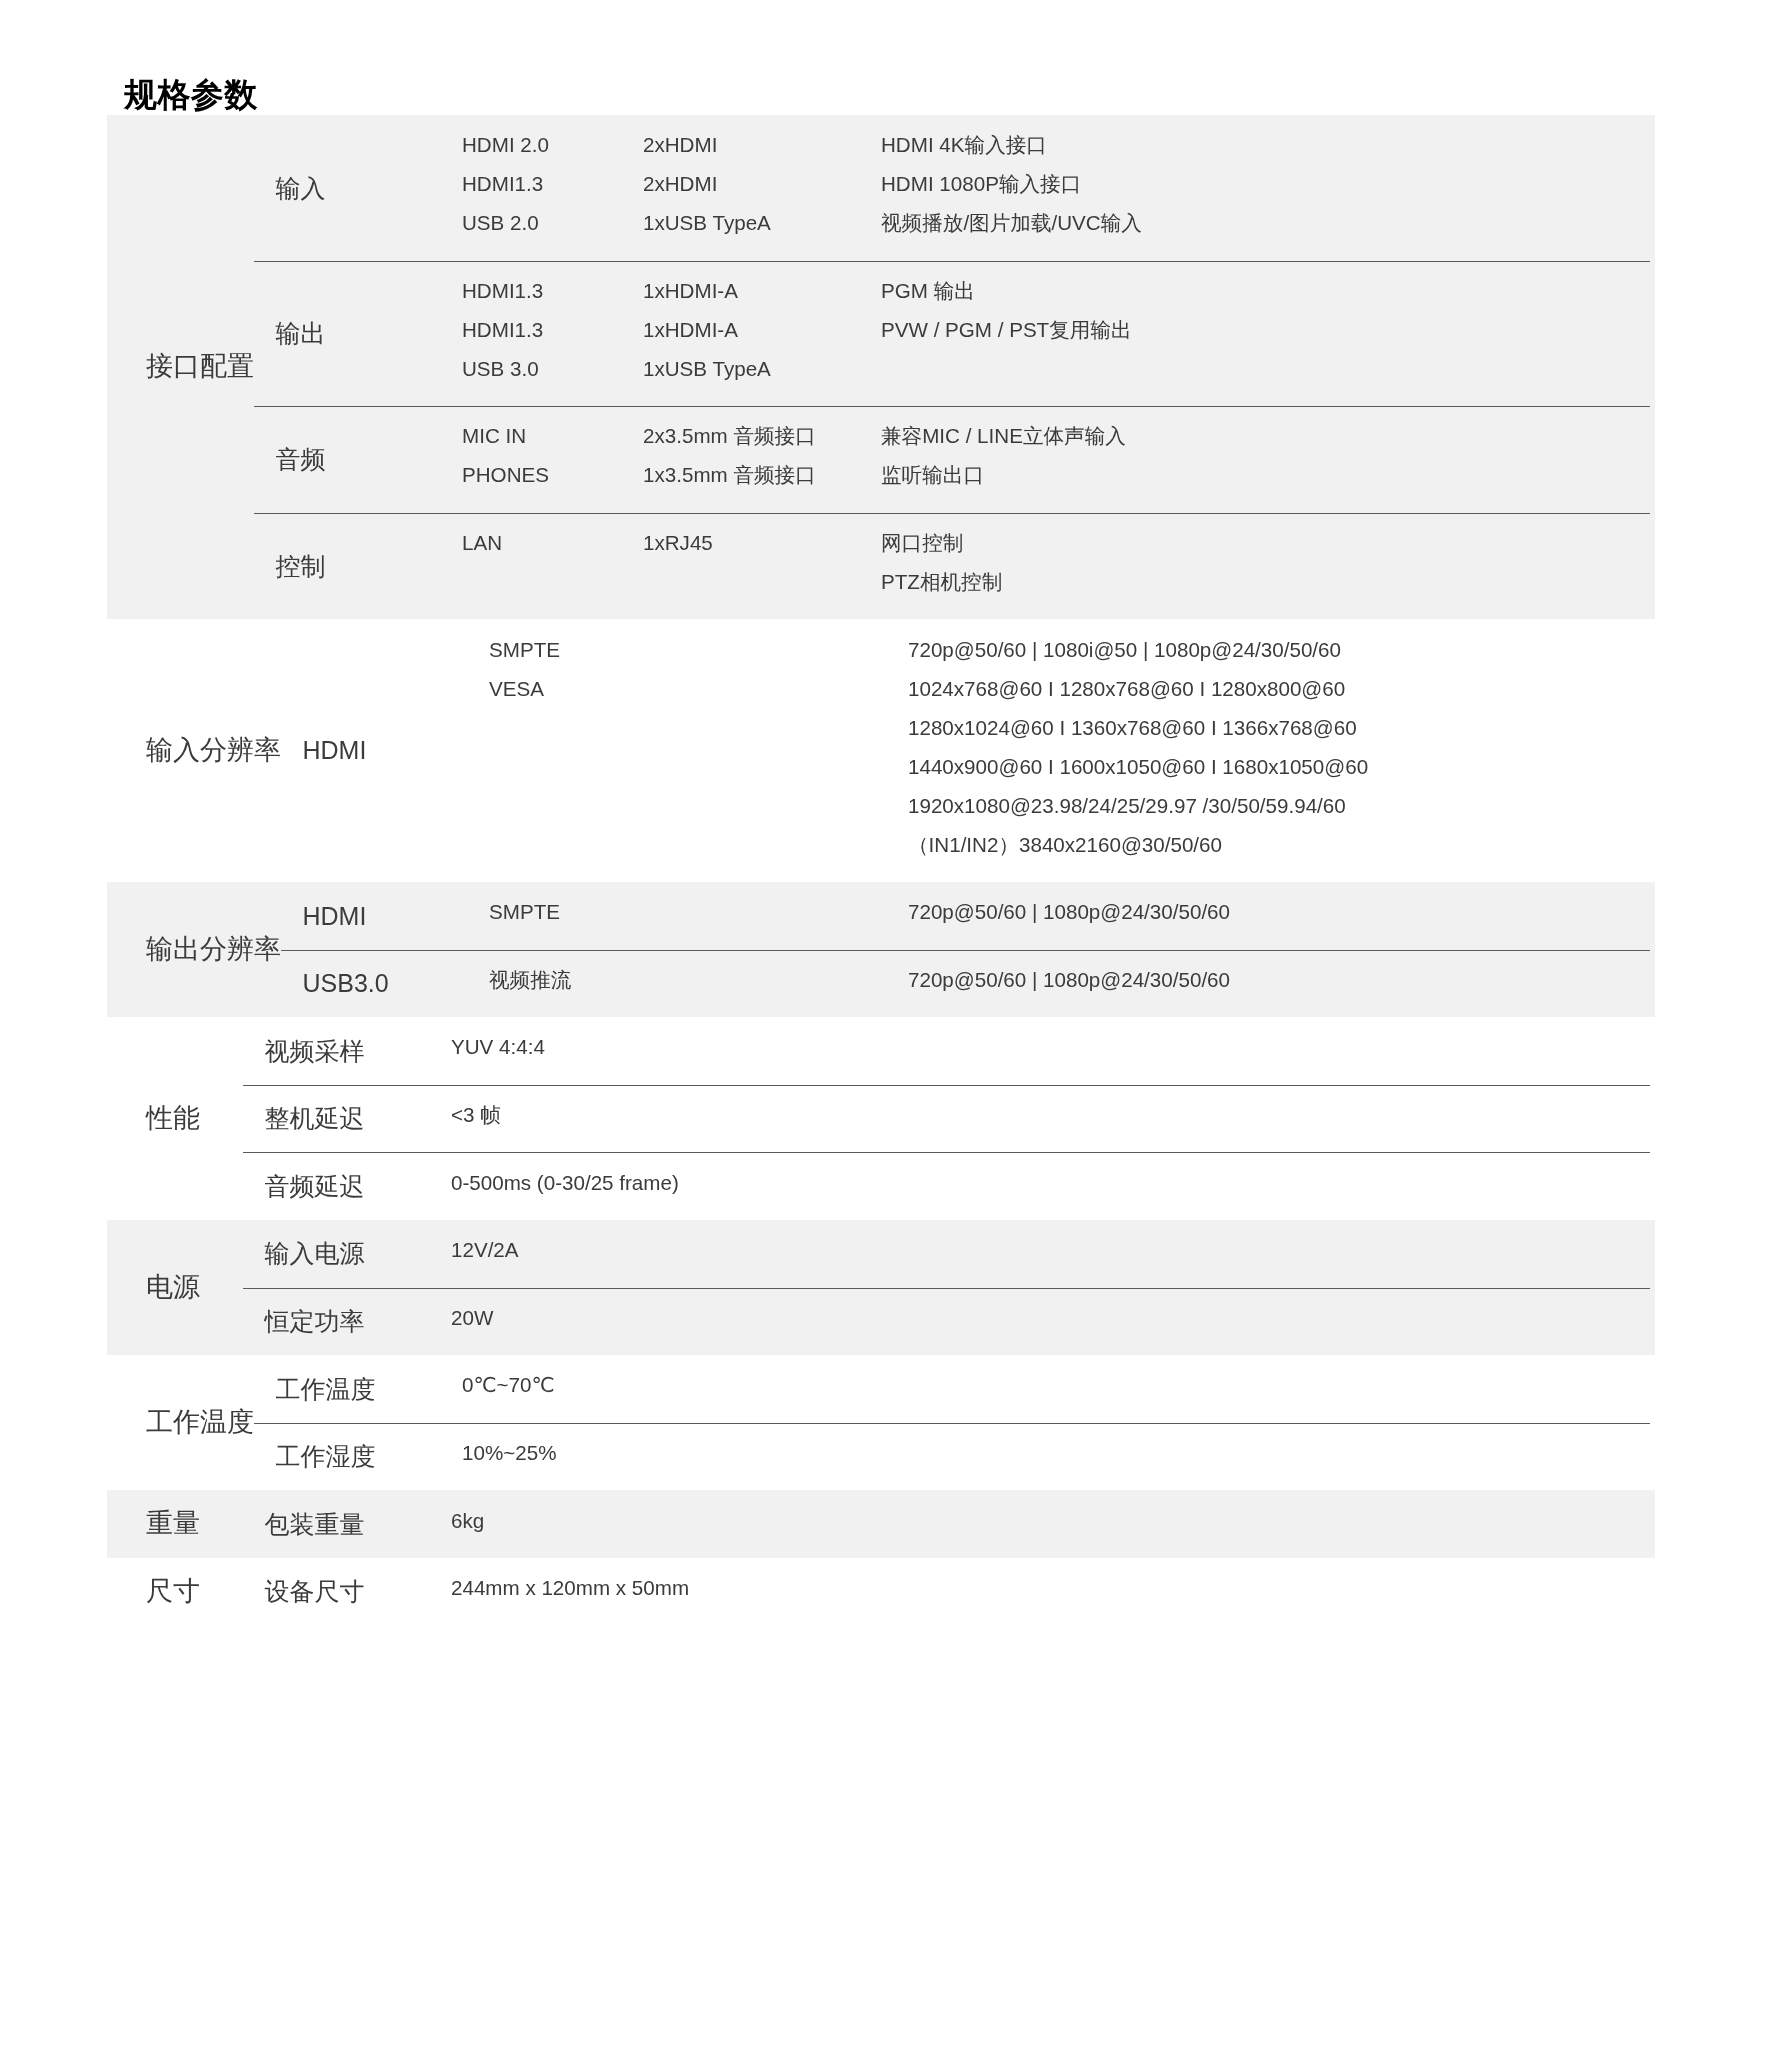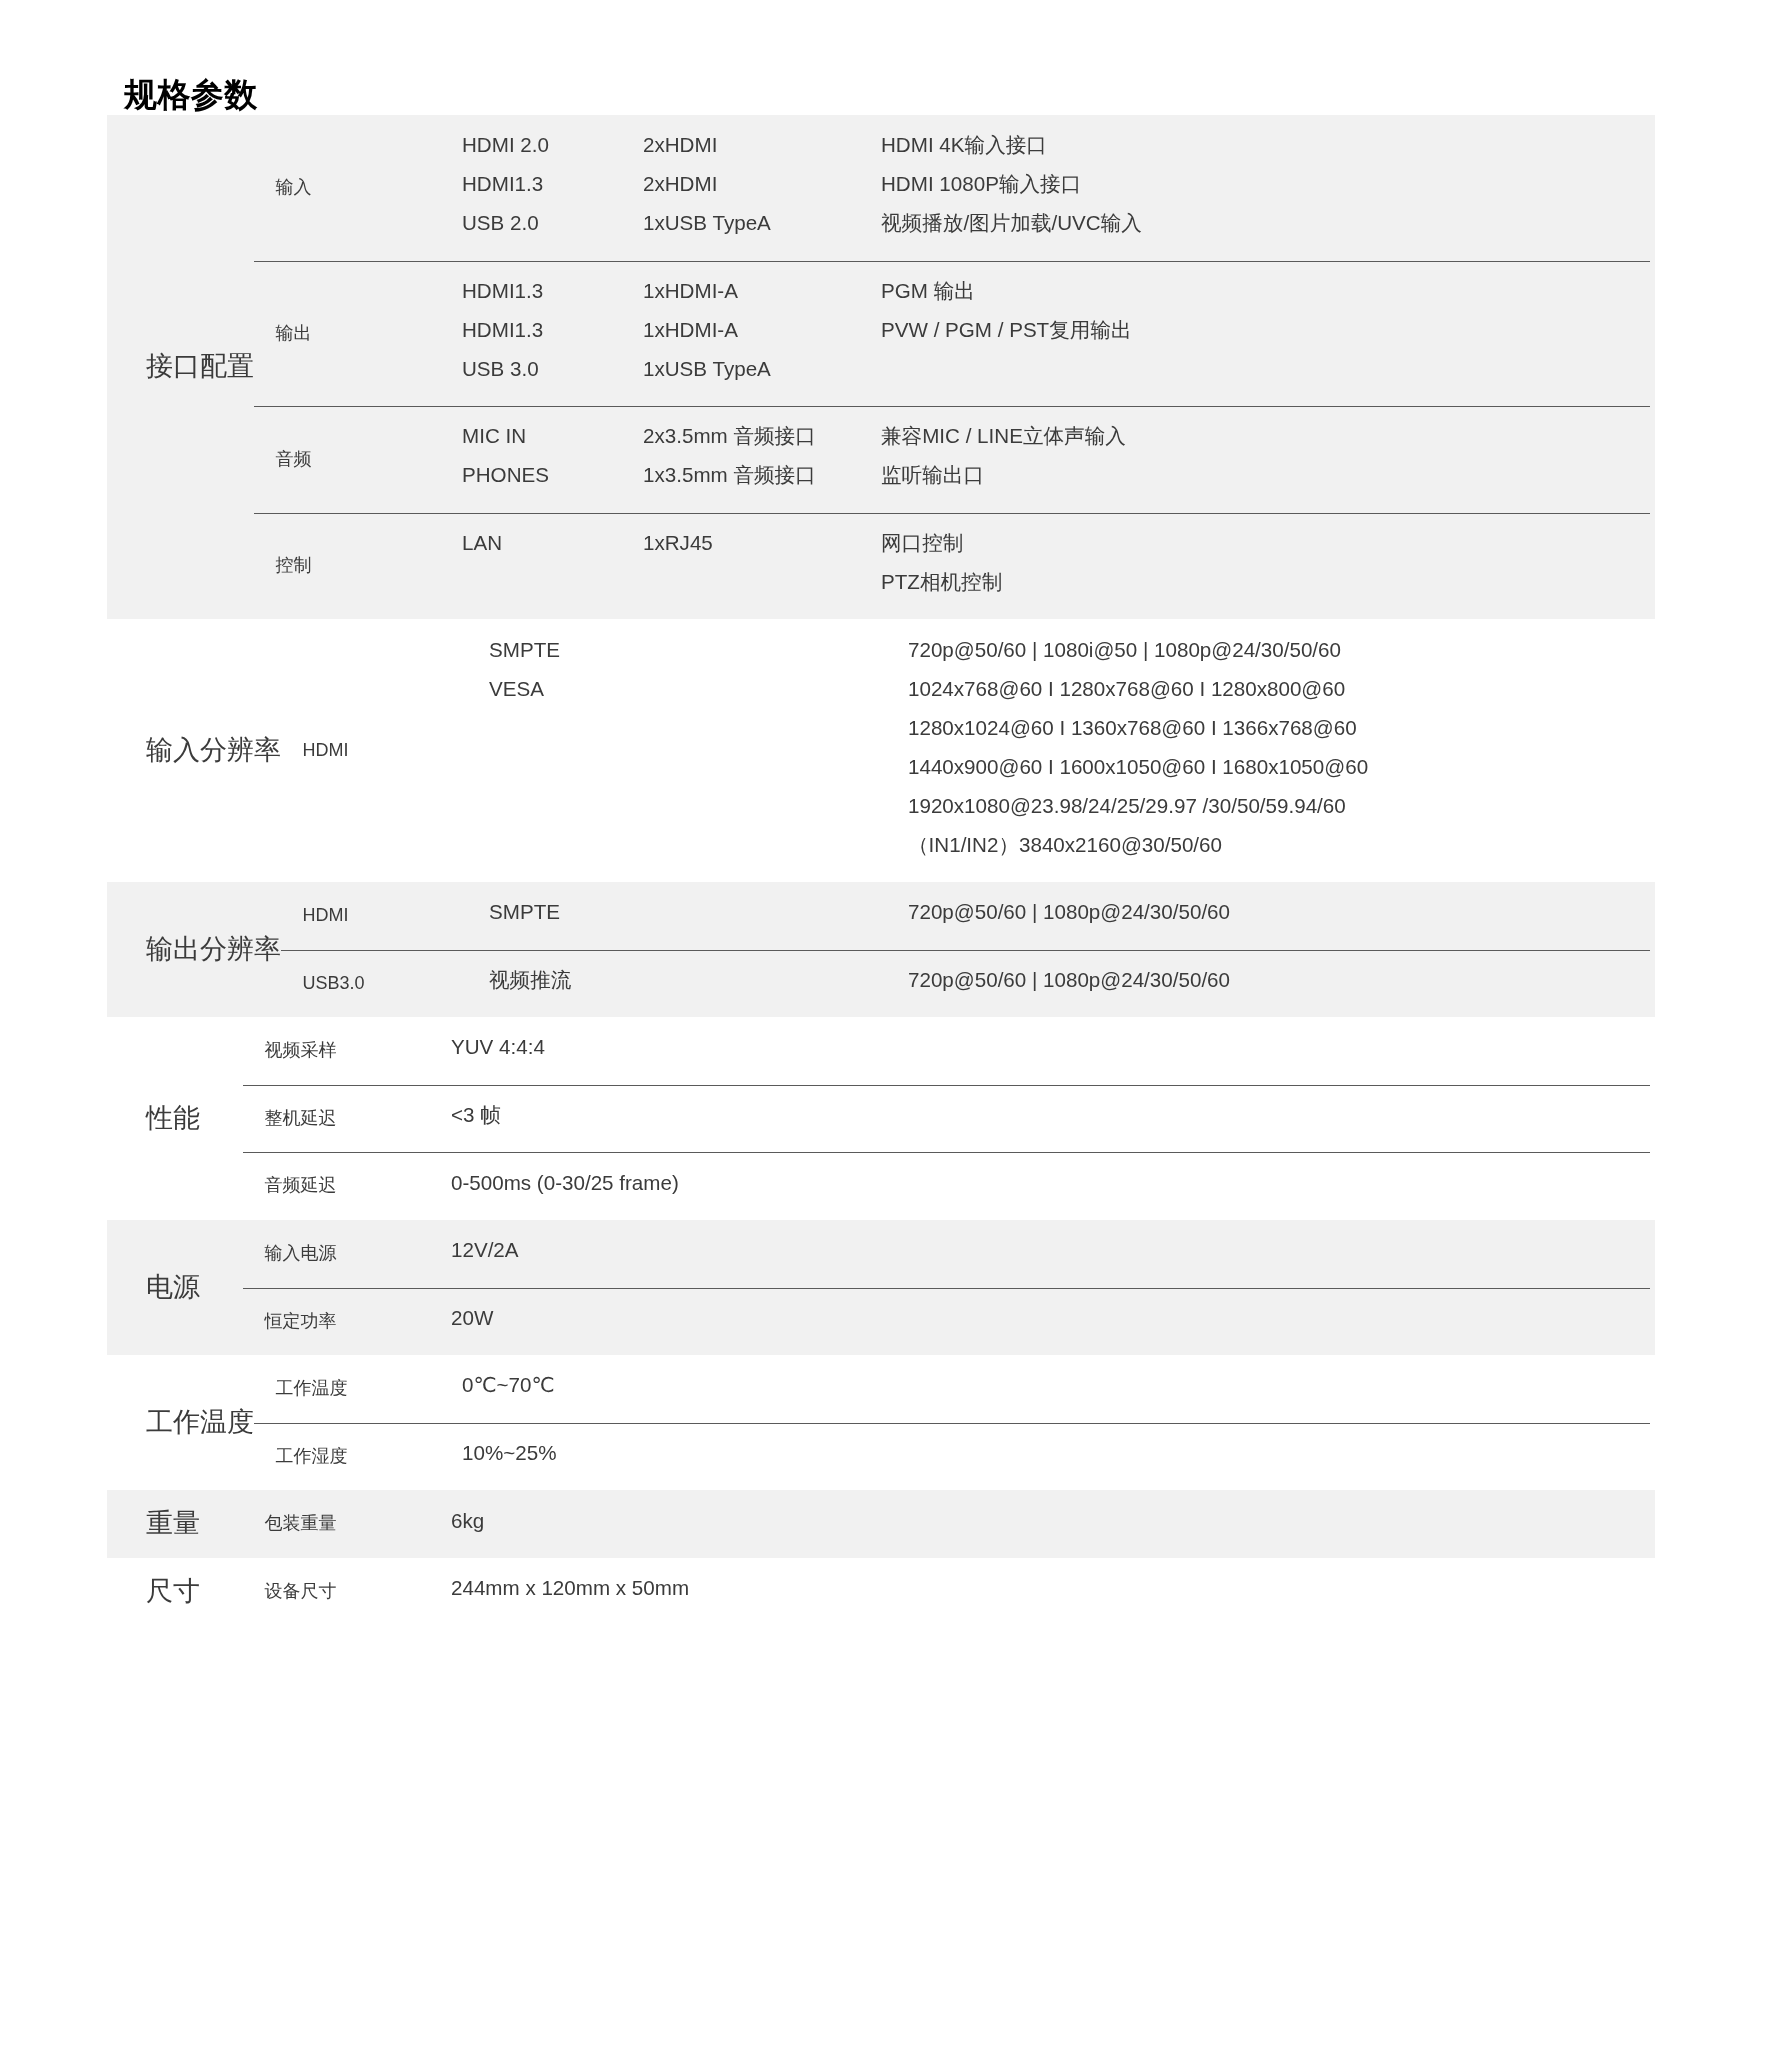--- a/index.html
+++ b/index.html
@@ -77,21 +77,21 @@
     background: #5a5a5a;
   }
 
   .sub-cell {
     flex: 0 0 208px;
     display: flex;
     align-items: center;
     padding-left: 21.5px;
   }
   .sub-label {
-    font-size: 18px;
+    font-size: 25px;
     color: #3b3b3b;
     line-height: 1.3;
     white-space: nowrap;
   }
 
   .rows {
     flex: 1 1 auto;
     display: flex;
     flex-direction: column;
     justify-content: space-between;

